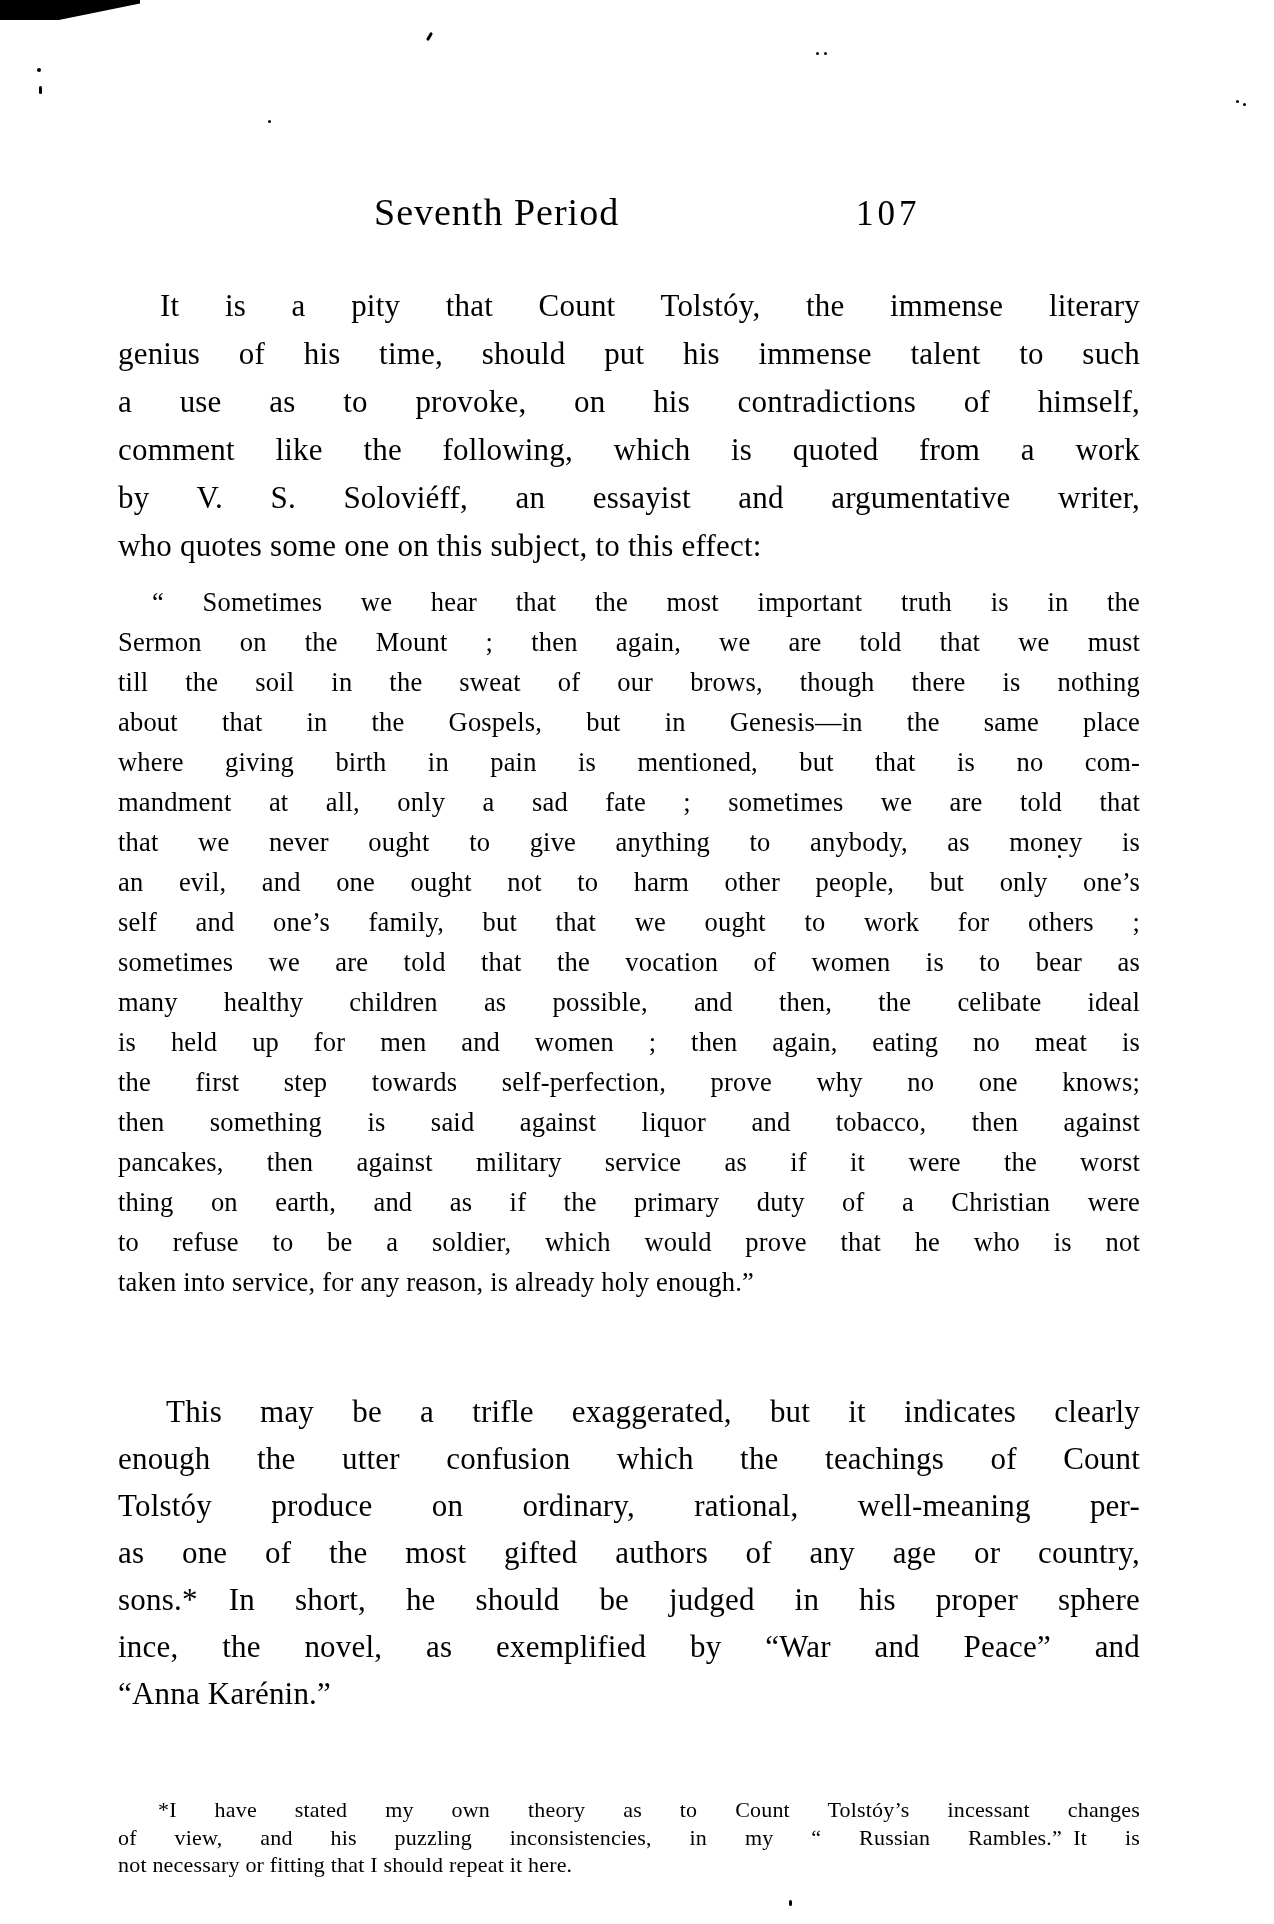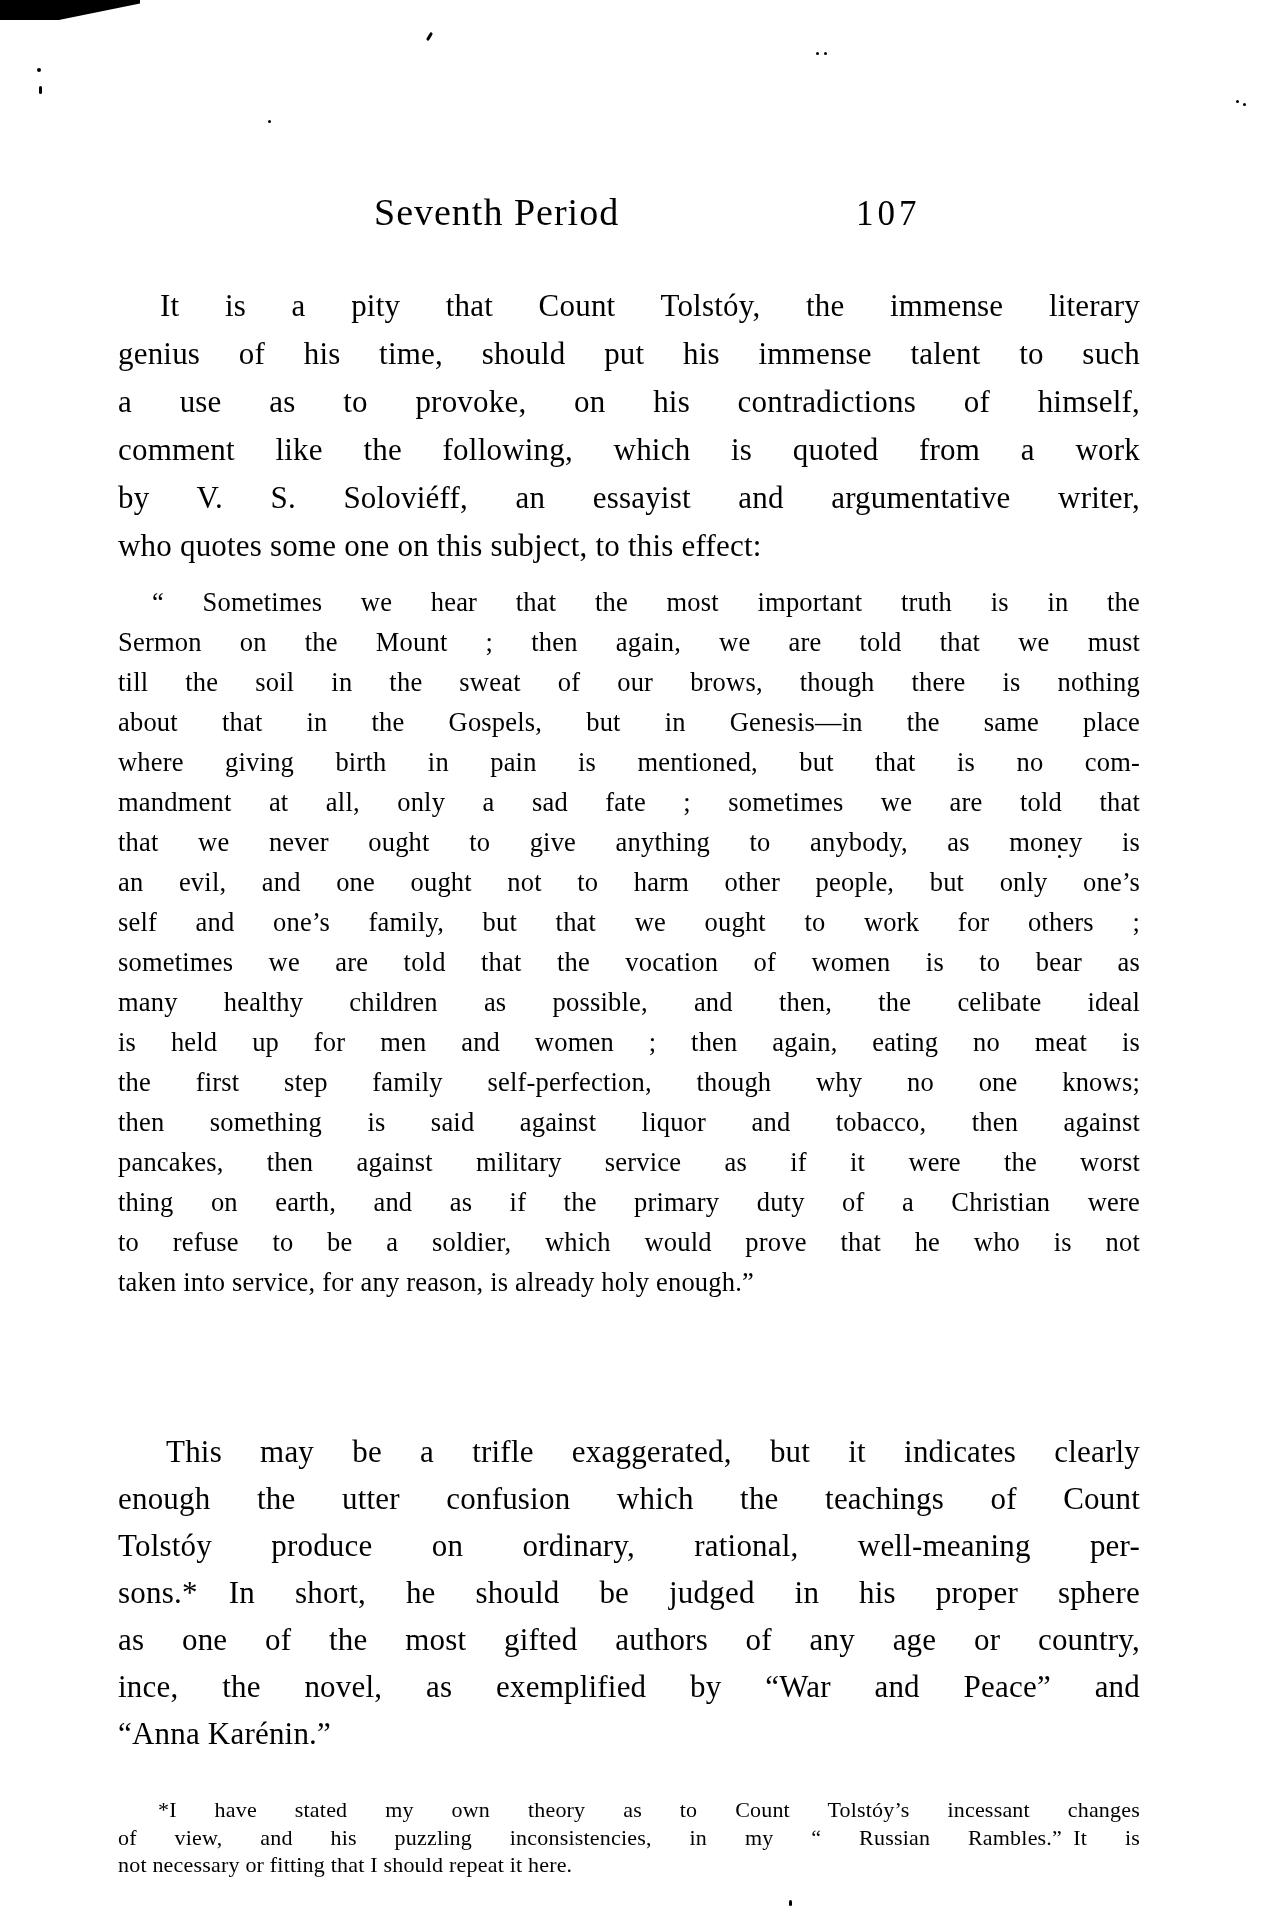--- a/index.html
+++ b/index.html
@@ -35,21 +35,21 @@
 
   
   .para-intro{top:282px;font-size:31px;line-height:48px;}
   .para-intro .line.first{text-indent:42px;}
 
   
   .para-quote{top:582px;font-size:26.5px;line-height:40px;}
   .para-quote .line.first{text-indent:34px;}
 
   
-  .para-close{top:1388px;font-size:31px;line-height:47px;margin-top:40px;}
+  .para-close{top:1388px;font-size:31px;line-height:47px;}
   .para-close .line.first{text-indent:48px;}
 
   
   .para-footnote{top:1796px;font-size:22px;line-height:27.5px;}
   .para-footnote .line.first{text-indent:40px;}
 
   
   .artifact{position:absolute;background:#000;}
   .a-wedge{
     left:0;top:0;width:140px;height:20px;
@@ -104,34 +104,34 @@
       <div class="line">till the soil in the sweat of our brows, though there is nothing</div>
       <div class="line">about that in the Gospels, but in Genesis—in the same place</div>
       <div class="line">where giving birth in pain is mentioned, but that is no com-</div>
       <div class="line">mandment at all, only a sad fate ; sometimes we are told that</div>
       <div class="line">that we never ought to give anything to anybody, as money is</div>
       <div class="line">an evil, and one ought not to harm other people, but only one’s</div>
       <div class="line">self and one’s family, but that we ought to work for others ;</div>
       <div class="line">sometimes we are told that the vocation of women is to bear as</div>
       <div class="line">many healthy children as possible, and then, the celibate ideal</div>
       <div class="line">is held up for men and women ; then again, eating no meat is</div>
-      <div class="line">the first step family self-perfection, though why no one knows;</div>
+      <div class="line">the first step towards self-perfection, prove why no one knows;</div>
       <div class="line">then something is said against liquor and tobacco, then against</div>
       <div class="line">pancakes, then against military service as if it were the worst</div>
       <div class="line">thing on earth, and as if the primary duty of a Christian were</div>
       <div class="line">to refuse to be a soldier, which would prove that he who is not</div>
       <div class="line last">taken into service, for any reason, is already holy enough.”</div>
     </section>
 
   <section class="column para-close">
       <div class="line first">This may be a trifle exaggerated, but it indicates clearly</div>
       <div class="line">enough the utter confusion which the teachings of Count</div>
       <div class="line">Tolstóy produce on ordinary, rational, well-meaning per-</div>
+      <div class="line">as one of the most gifted authors of any age or country,</div>
       <div class="line">sons.* In short, he should be judged in his proper sphere</div>
-      <div class="line">as one of the most gifted authors of any age or country,</div>
       <div class="line">ince, the novel, as exemplified by “War and Peace” and</div>
       <div class="line last">“Anna Karénin.”</div>
     </section>
 
   <section class="column para-footnote">
       <div class="line first">*I have stated my own theory as to Count Tolstóy’s incessant changes</div>
       <div class="line">of view, and his puzzling inconsistencies, in my “ Russian Rambles.” It is</div>
       <div class="line last">not necessary or fitting that I should repeat it here.</div>
     </section>
 

